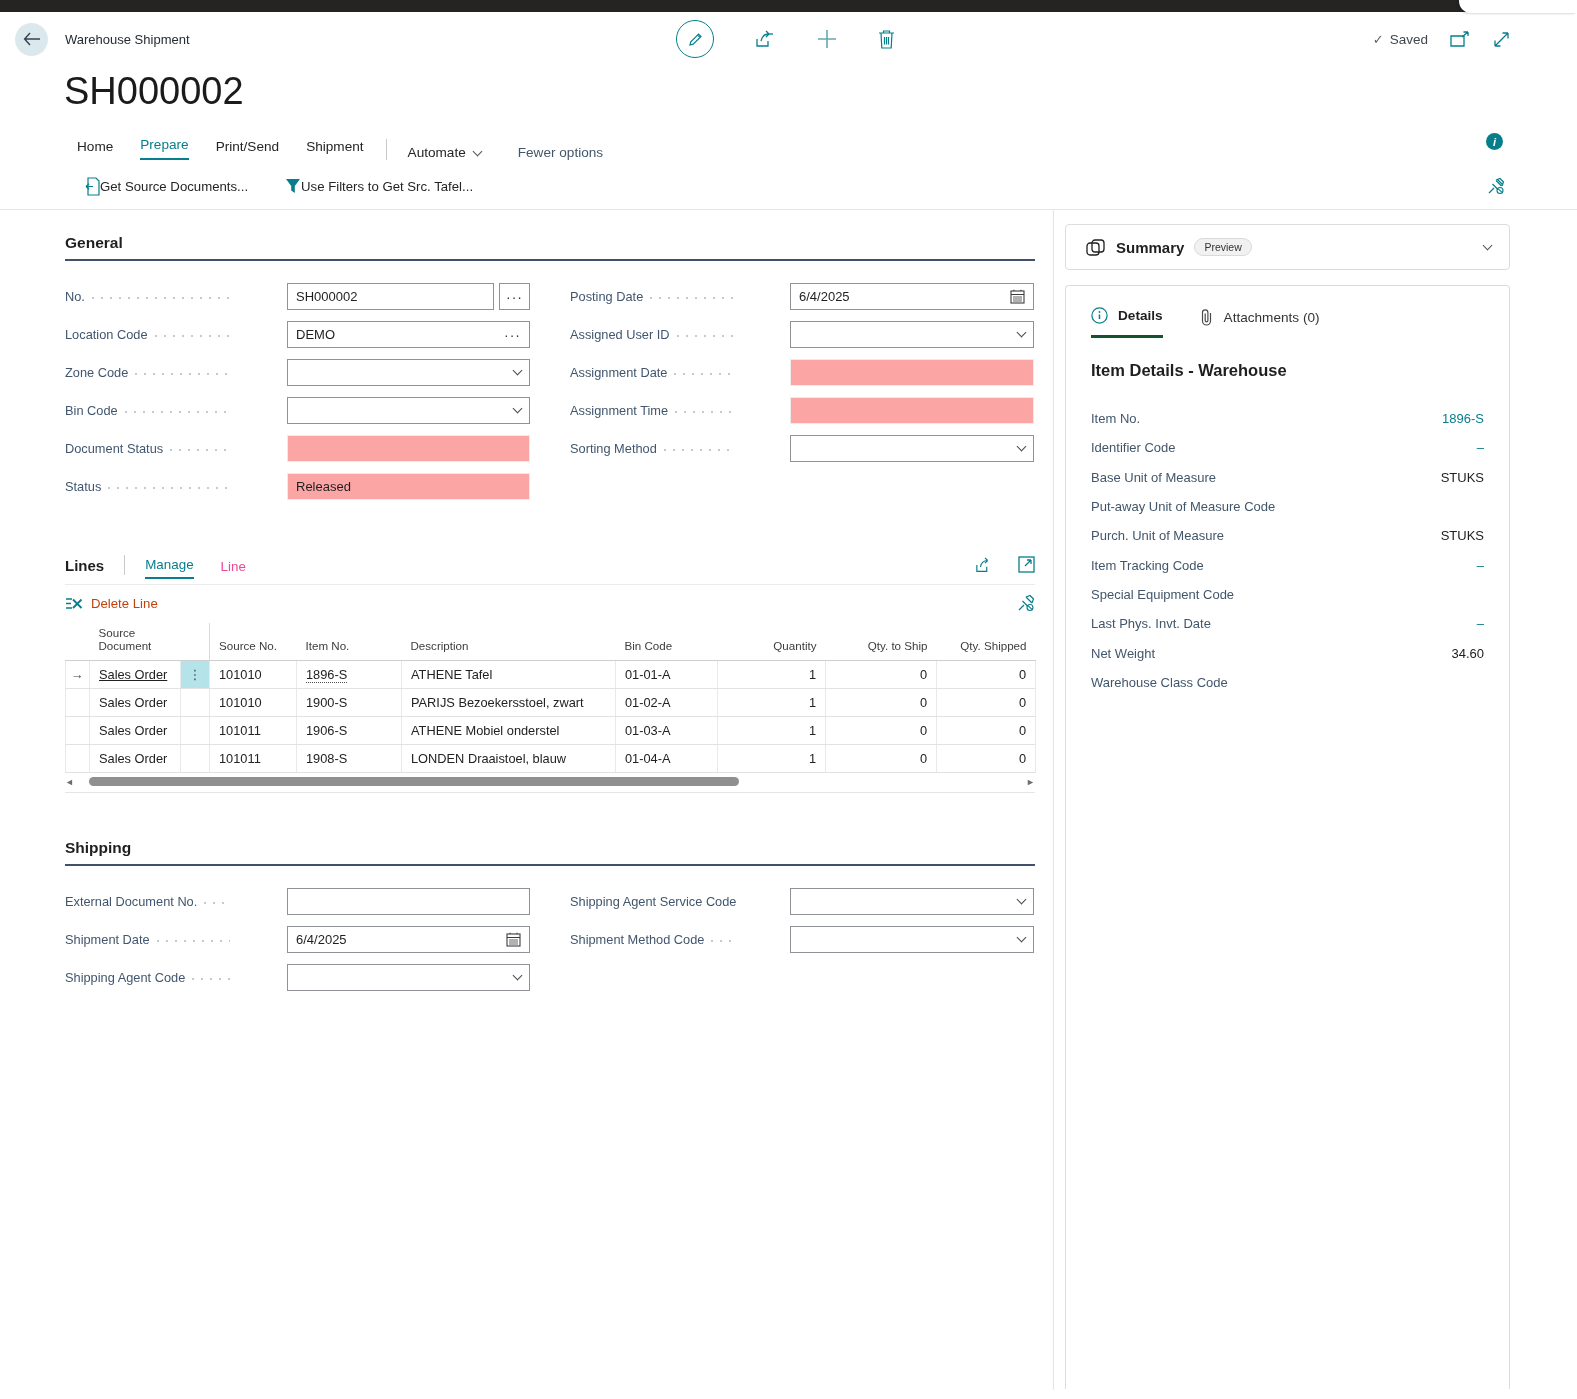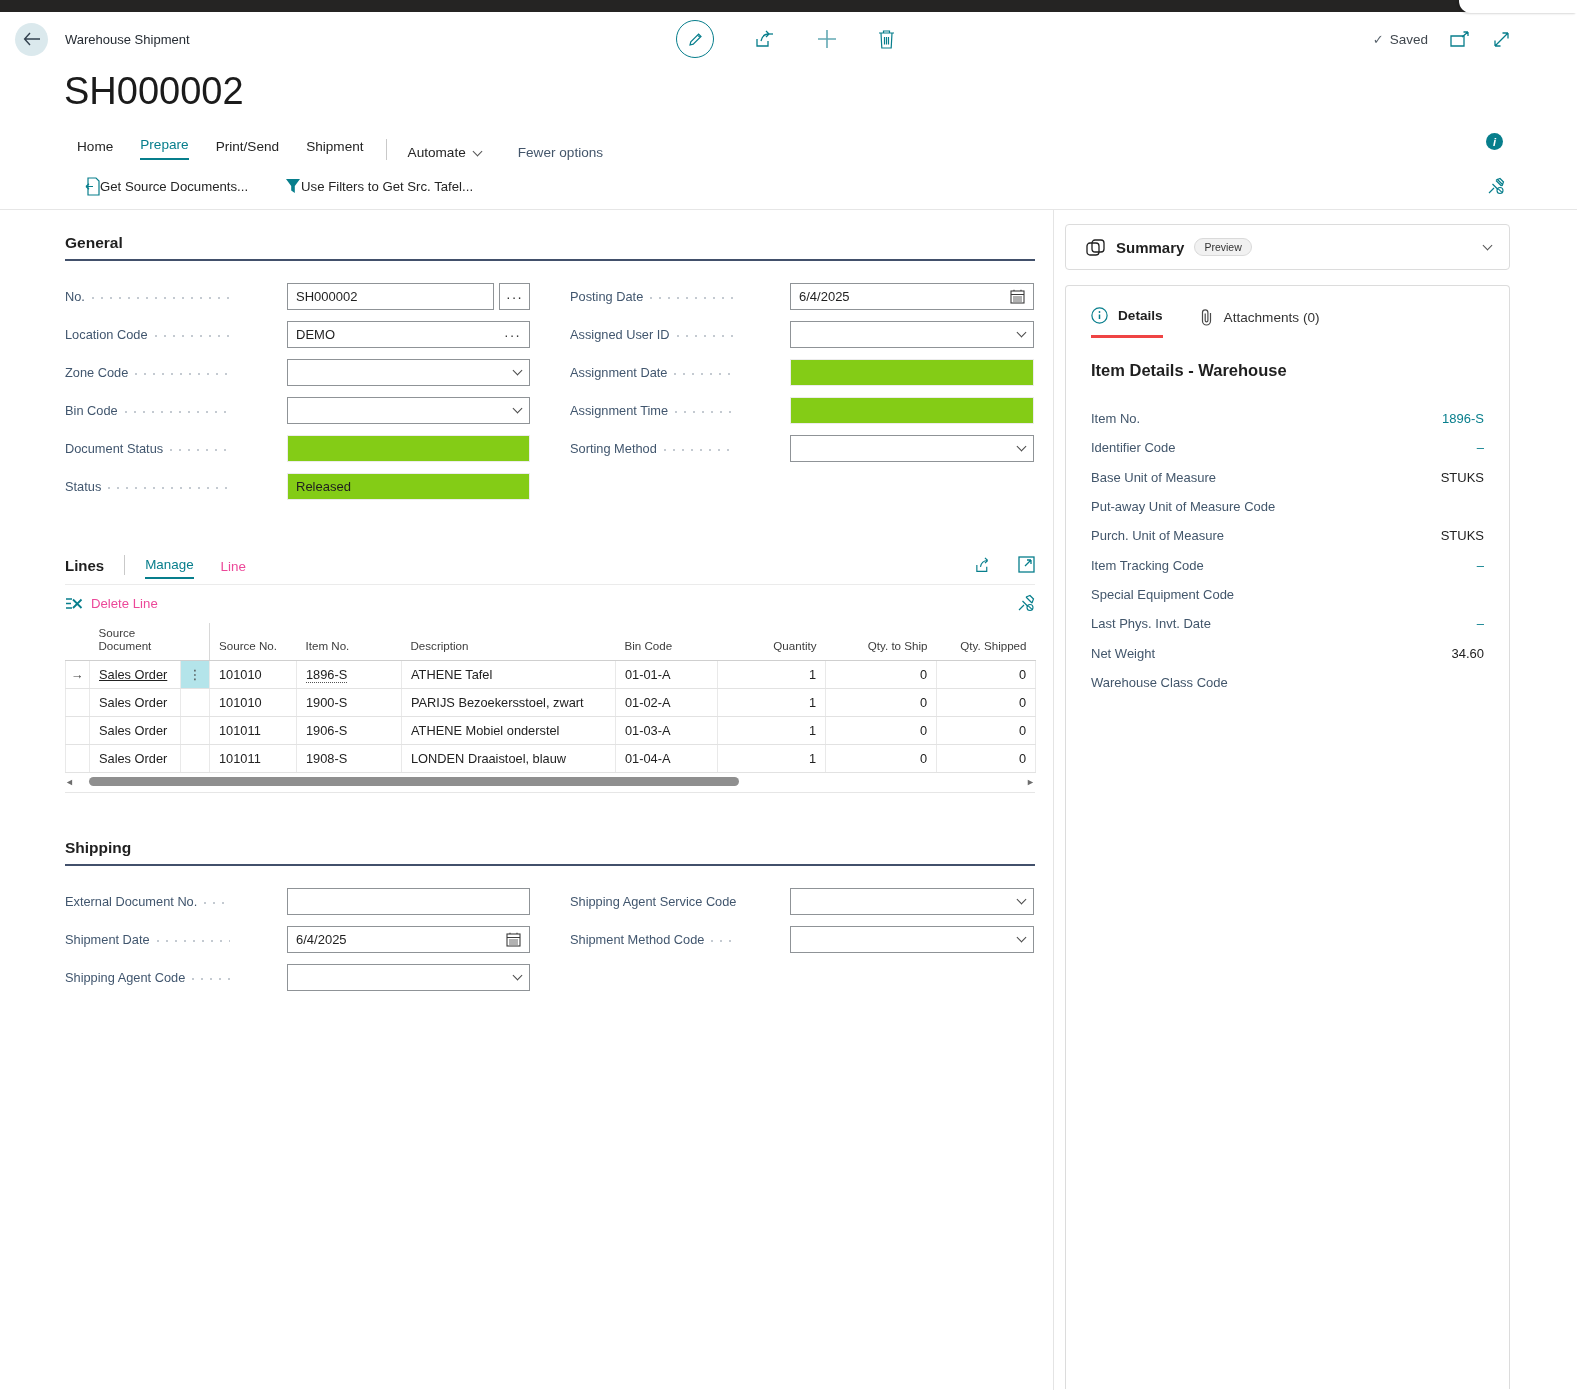--- a/index.html
+++ b/index.html
@@ -44,38 +44,38 @@
   .fields { display:flex; margin-top:22px; }
   .col-left { width:465px; }
   .col-right { width:464px; margin-left:40px; }
   .field-row { display:flex; align-items:center; height:27px; margin-bottom:11px;gap:47px; }
   .label-wrap { display:flex; align-items:center; flex:1; min-width:0; }
   .field-label { font-size:12.8px; color:#41566e; white-space:nowrap; }
   .leader { flex:1; height:2px; margin:2px 10px 0 7px; background-image:repeating-linear-gradient(to right,#c4cad1 0 2px,transparent 2px 9px); }
   .control { width:243px; height:27px; border:1px solid #8f9397; background:#fff; display:flex; align-items:center; padding:0 8px; font-size:13px; color:#1f1f1f; flex:none; }
   .col-right .control { width:244px; }
   .control input { border:none; outline:none; width:100%; font:inherit; color:#1f1f1f; background:transparent; }
-  .control.disabled { background:#84cc16; border-color:#ececec; }
+  .control.disabled { background:#fca5a5; border-color:#ececec; }
   .control .tail { margin-left:auto; display:flex; align-items:center; color:#3c3c3c; }
   .ellipsis { font-size:14px; letter-spacing:1px; color:#333; line-height:10px; cursor:pointer; }
   .no-group { display:flex; gap:5px; flex:none; }
   .no-group .control { width:207px; }
   .ellipsis-btn { width:31px; height:27px; border:1px solid #8f9397; background:#fff; display:flex; align-items:center; justify-content:center; cursor:pointer; }
   .dd-chev { width:7px; height:7px; border-right:1.3px solid #4a4a4a; border-bottom:1.3px solid #4a4a4a; transform:rotate(45deg); margin-top:-4px; cursor:pointer; }
   
   .lines-header { margin-top:40px; display:flex; align-items:flex-end; height:28px; }
   .lines-title { font-size:15px; font-weight:700; color:#1f1f1f; padding-bottom:5px; }
   .lh-divider { width:1px; height:20px; background:#c9c9c9; margin:0 20px 4px 20px; }
   .lines-tab { font-size:13.4px; color:#ec4899; margin-right:27px; padding-bottom:5px; cursor:pointer; }
   .lines-tab.active { color:#077e8c; border-bottom:2px solid #077e8c; }
   .lines-icons { margin-left:auto; display:flex; gap:24px; padding-bottom:5px; }
   .lines-icons span { cursor:pointer; display:flex; }
   .sub-divider { border-bottom:1px solid #ebebeb; margin-top:5px; }
   .delete-row { height:36px; display:flex; align-items:center; }
-  .delete-action { display:flex; align-items:center; gap:8px; cursor:pointer; font-size:13.2px; color:#ec4899; }
+  .delete-action { display:flex; align-items:center; gap:8px; cursor:pointer; font-size:13.2px; color:#c2410c; }
   .delete-row .pin { margin-left:auto; cursor:pointer; display:flex; }
   table { width:970px; border-collapse:collapse; table-layout:fixed; font-size:12.8px; color:#222; margin-top:2px; }
   thead th { font-weight:400; font-size:11.6px; color:#3d3d3d; padding:3px 9px 8px; vertical-align:bottom; border-bottom:1px solid #cfcfcf; text-align:left; cursor:pointer; }
   thead th.num { text-align:right; }
   thead th.frozen-edge { border-right:1px solid #d8d8d8; }
   tbody td { border-bottom:1px solid #e2e2e2; border-right:1px solid #e9e9e9; padding:5px 9px; height:28px; }
   tbody td:first-child { border-left:1px solid #e9e9e9; text-align:center; padding:5px 2px; color:#3d3d3d; }
   tbody td.num { text-align:right; }
   tbody td.dots { padding:5px 4px; text-align:center; color:#444; cursor:pointer; }
   tbody td.dots.selected { background:#b4e4ea; }
@@ -87,21 +87,21 @@
   .hs-thumb { position:absolute; left:12px; top:0; width:650px; height:9px; background:#8f8f8f; border-radius:5px; cursor:pointer; }
   
   .card { width:445px; border:1px solid #dcdcdc; border-radius:4px; background:#fff; }
   .summary-card { height:46px; display:flex; align-items:center; padding:0 18px 0 20px; cursor:pointer; }
   .summary-title { font-size:15px; font-weight:700; color:#1f1f1f; margin-left:11px; }
   .preview-badge { margin-left:10px; font-size:10.5px; color:#333; background:#f1f1f1; border:1px solid #dadada; border-radius:9px; padding:2px 9px; }
   .summary-card .chev { margin-left:auto; }
   .details-card { margin-top:15px; border-bottom:none; border-radius:4px 4px 0 0; height:1104px; padding:21px 25px; }
   .fb-tabs { display:flex; gap:36px; border-bottom:1px solid transparent; }
   .fb-tab { display:flex; align-items:center; gap:10px; padding-bottom:11px; cursor:pointer; }
-  .fb-tab.active { border-bottom:3px solid #ef4444; }
+  .fb-tab.active { border-bottom:3px solid #14532d; }
   .fb-tab.active .fb-tab-label { font-weight:700; color:#1f1f1f; }
   .fb-tab-label { font-size:13.6px; color:#333; }
   .fb-heading { font-size:16.5px; font-weight:700; color:#1f1f1f; margin:22px 0 24px; }
   .fb-row { display:flex; justify-content:space-between; align-items:center; height:29.3px; font-size:13px; }
   .fb-label { color:#42566b; }
   .fb-value { color:#222; }
   .fb-value.link { color:#077e8c; cursor:pointer; }
   svg { display:block; }
 </style>
 </head>

